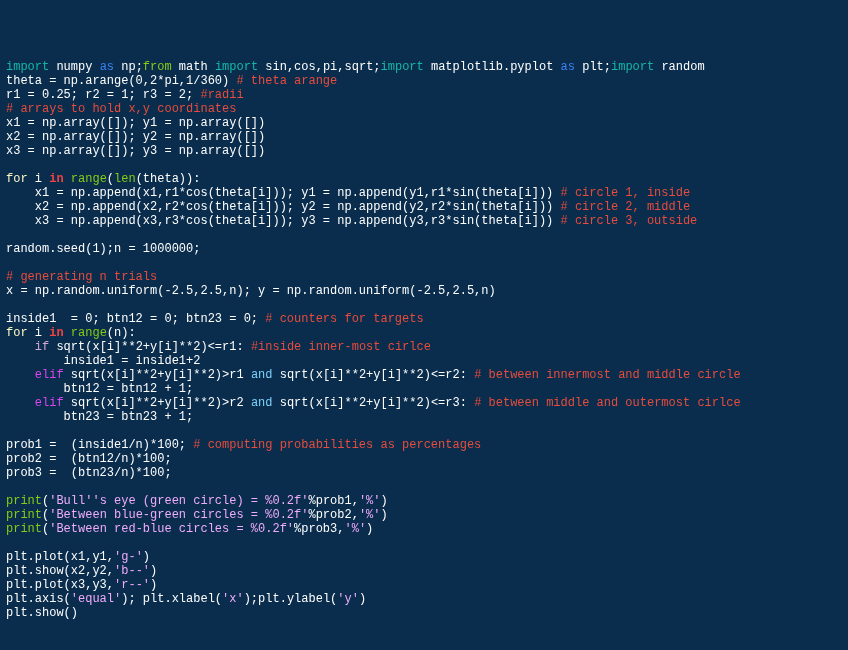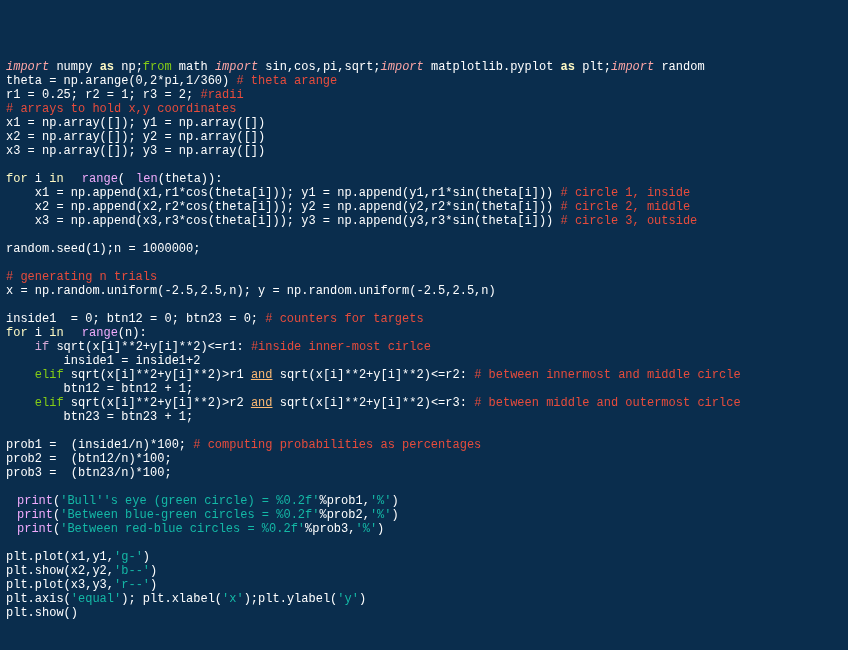--- a/index.html
+++ b/index.html
@@ -8,32 +8,32 @@
       font-family: 'Courier New', Consolas, monospace;
       font-size: 12px;
       line-height: 14px;
       color: #ffffff;
       padding: 4px 6px;
       white-space: pre;
       overflow: hidden;
       width: 848px;
       height: 650px;
     }
-    .kw-import { color: #fca5a5; font-style: italic; }
+    .kw-import { color: #14b8a6; }
     .kw-for { color: #fef9c3; }
-    .kw-in { color: #fef9c3; }
+    .kw-in { color: #ef4444; font-weight: bold; }
     .kw-if { color: #d4a8d4; }
-    .kw-elif { color: #84cc16; }
-    .kw-and { color: #fdba74; text-decoration: underline; }
+    .kw-elif { color: #d946ef; }
+    .kw-and { color: #7dd3fc; }
     .kw-from { color: #84cc16; }
-    .kw-as { color: #fef9c3; font-weight: bold; }
+    .kw-as { color: #3b82f6; }
     .comment { color: #e74c3c; }
-    .string { color: #14b8a6; }
+    .string { color: #f0abfc; }
     .ident { color: #ffffff; }
-    .builtin { color: #f0abfc; padding-left: 11px; }
+    .builtin { color: #84cc16; }
   </style>
 </head>
 <body>
 
 
 
 <div><span><span class="kw-import">import</span><span class="ident"> numpy </span><span class="kw-as">as</span><span class="ident"> np;</span><span class="kw-from">from</span><span class="ident"> math </span><span class="kw-import">import</span><span class="ident"> sin,cos,pi,sqrt;</span><span class="kw-import">import</span><span class="ident"> matplotlib.pyplot </span><span class="kw-as">as</span><span class="ident"> plt;</span><span class="kw-import">import</span><span class="ident"> random</span></span>
 <span><span class="ident">theta = np.arange(0,2*pi,1/360) </span><span class="comment"># theta arange</span></span>
 <span><span class="ident">r1 = 0.25; r2 = 1; r3 = 2; </span><span class="comment">#radii</span></span>
 <span><span class="comment"># arrays to hold x,y coordinates</span></span>

